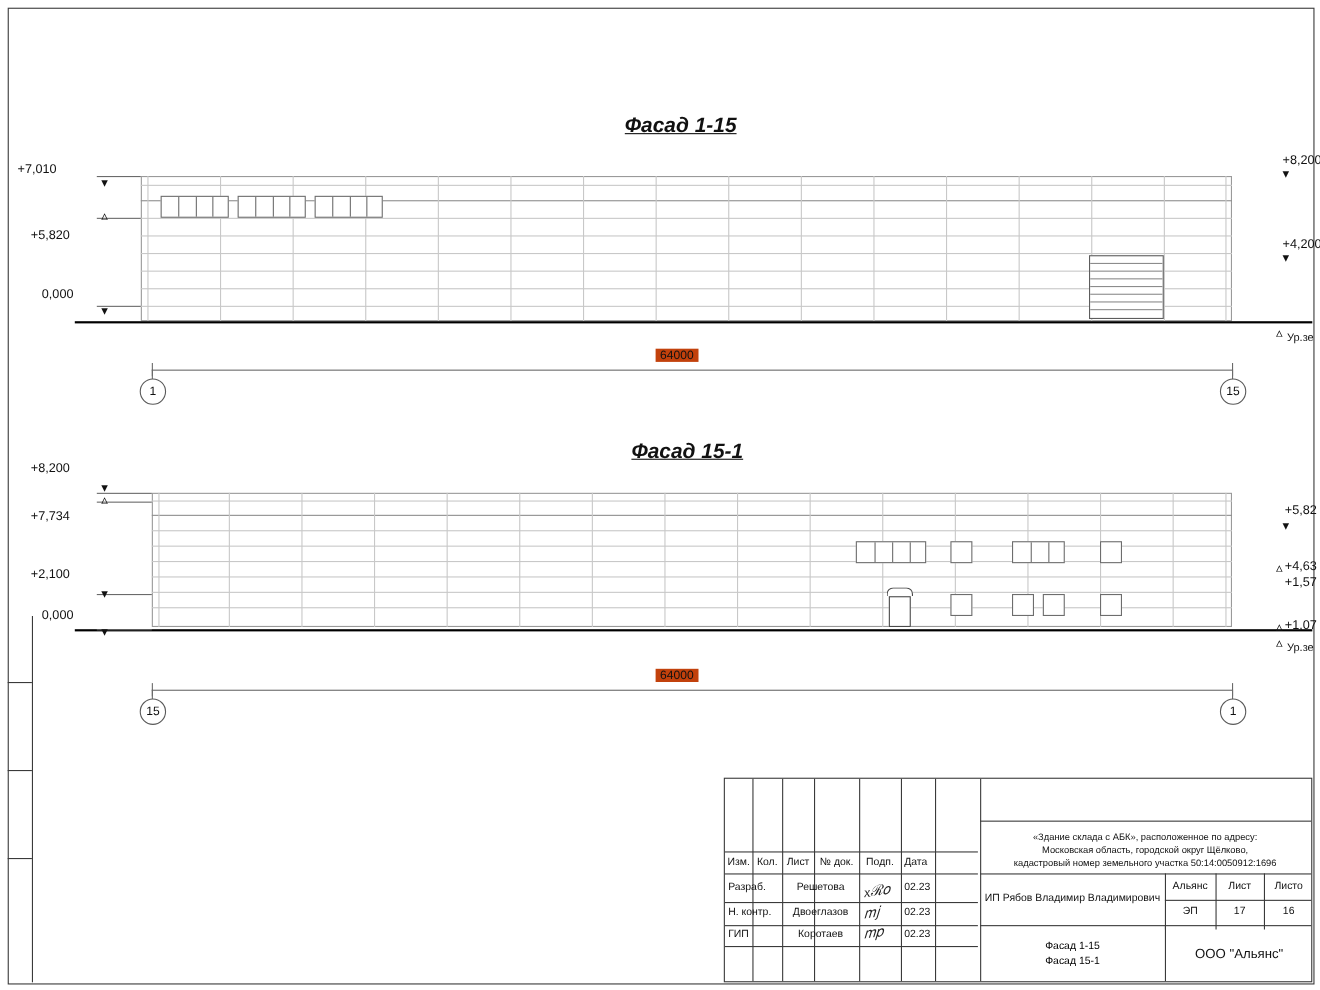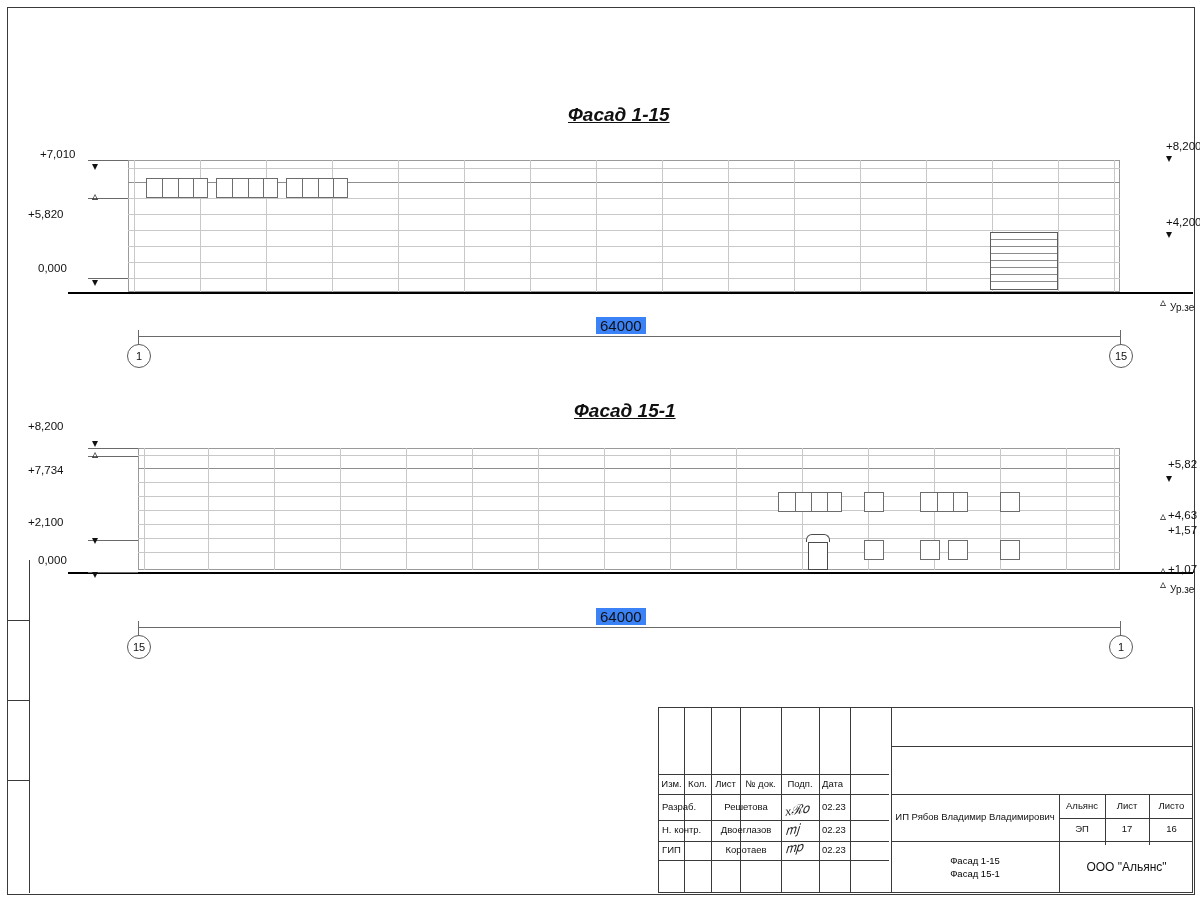--- a/index.html
+++ b/index.html
@@ -47,21 +47,21 @@
   .door-top{position:absolute;border:1px solid #4a4a4a;border-bottom:none;background:#fff;box-sizing:border-box;}
 
   
   .mark-text{position:absolute;font-size:11.5px;color:#111;white-space:nowrap;}
   .mark-arrow{position:absolute;font-size:12px;color:#111;line-height:1;}
   .lead{position:absolute;height:0;border-top:1px solid #6a6a6a;}
 
   
   .dim-line{position:absolute;height:0;border-top:1px solid #6a6a6a;}
   .dim-tick{position:absolute;width:0;border-left:1px solid #6a6a6a;}
-  .dim-text{position:absolute;font-size:15px;color:#111;background:#3b82f6;padding:0 4px;}
+  .dim-text{position:absolute;font-size:11px;color:#111;background:#c2410c;padding:0 4px;}
 
   
   .bub{
     position:absolute;width:22px;height:22px;border:1px solid #5a5a5a;border-radius:50%;
     display:flex;align-items:center;justify-content:center;font-size:11px;color:#111;background:#fff;
   }
 
   
   .stamp{position:absolute;left:658px;top:707px;width:535px;height:186px;border:1px solid #3a3a3a;box-sizing:border-box;}
   .stamp div{box-sizing:border-box;}
@@ -137,21 +137,21 @@
         <i style="top:20px"></i>
         <i style="top:27px"></i>
       <i style="top:34px"></i>
         <i style="top:41px"></i>
         <i style="top:48px"></i>
     </div>
   </div>
 
   <div class="ground" style="left:68px;top:292px;width:1125px"></div>
 
-  <div class="mark-text" style="left:40px;top:148px">+7,010</div>
+  <div class="mark-text" style="left:16px;top:148px">+7,010</div>
   <div class="lead" style="left:88px;top:160px;width:40px"></div>
   <div class="mark-arrow" style="left:92px;top:160px">▾</div>
 
   <div class="mark-text" style="left:28px;top:208px">+5,820</div>
   <div class="lead" style="left:88px;top:198px;width:40px"></div>
   <div class="mark-arrow" style="left:92px;top:190px">▵</div>
 
   <div class="mark-text" style="left:38px;top:262px">0,000</div>
   <div class="lead" style="left:88px;top:278px;width:40px"></div>
   <div class="mark-arrow" style="left:92px;top:276px">▾</div>
@@ -307,20 +307,25 @@
     <div class="sig" style="left:126px;top:114px">𝑚𝑗</div>
     <div class="cell left" style="left:160px;top:112px;width:31px;height:21px">02.23</div>
 
     <div class="cell left" style="left:0;top:133px;width:52px;height:19px">ГИП</div>
     <div class="cell" style="left:52px;top:133px;width:70px;height:19px">Коротаев</div>
     <div class="sig" style="left:126px;top:132px">𝑚𝑝</div>
     <div class="cell left" style="left:160px;top:133px;width:31px;height:19px">02.23</div>
 
     <div class="cell big" style="left:232px;top:0;right:0;height:38px"></div>
 
+    <div class="proj-name" style="left:236px;top:48px;width:292px">
+      <div>«Здание склада с АБК», расположенное по адресу:</div>
+      <div>Московская область, городской округ Щёлково,</div>
+      <div>кадастровый номер земельного участка 50:14:0050912:1696</div>
+    </div>
 
     <div class="cell" style="left:232px;top:86px;width:168px;height:47px">ИП Рябов Владимир Владимирович</div>
 
     <div class="cell" style="left:400px;top:86px;width:46px;height:24px">Альянс</div>
     <div class="cell" style="left:446px;top:86px;width:44px;height:24px">Лист</div>
     <div class="cell" style="left:490px;top:86px;width:45px;height:24px">Листо</div>
     <div class="cell" style="left:400px;top:110px;width:46px;height:23px">ЭП</div>
     <div class="cell" style="left:446px;top:110px;width:44px;height:23px">17</div>
     <div class="cell" style="left:490px;top:110px;width:45px;height:23px">16</div>
 

